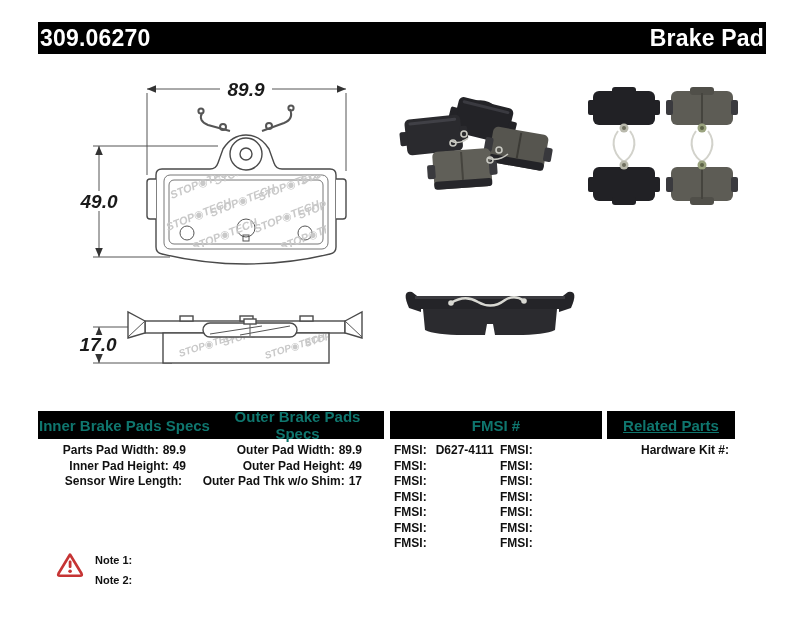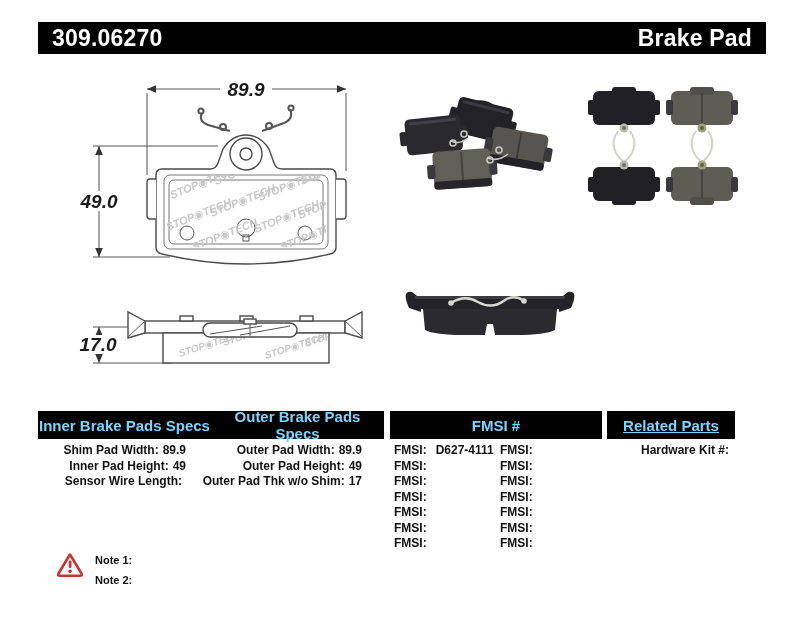--- a/index.html
+++ b/index.html
@@ -1,21 +1,21 @@
 <!DOCTYPE html>
 <html><head>
 <meta charset="utf-8">
 <style>
   html,body{margin:0;padding:0;background:#fff;}
   .page{position:relative;width:800px;height:619px;background:#fff;overflow:hidden;
         font-family:"Liberation Sans","DejaVu Sans",sans-serif;color:#111;}
   .topbar{position:absolute;left:38px;top:22px;width:728px;height:32px;background:#000;color:#fff;
-          display:flex;justify-content:space-between;align-items:center;padding:0 14px;
+          display:flex;justify-content:space-between;align-items:center;padding:0 2px;
           box-sizing:border-box;font-weight:bold;font-size:23px;letter-spacing:.2px;}
-  .thead{position:absolute;top:411px;height:28px;background:#000;color:#7dd3fc;font-weight:bold;
+  .thead{position:absolute;top:411px;height:28px;background:#000;color:#0f766e;font-weight:bold;
          font-size:15px;display:flex;align-items:center;justify-content:center;box-sizing:border-box;}
   .bar1{left:38px;width:346px;}
   .bar1 span{flex:1;text-align:center;}
   .bar2{left:390px;width:212px;}
   .bar3{left:607px;width:128px;text-decoration:underline;}
   .speccol{position:absolute;top:443px;font-size:12px;font-weight:bold;line-height:15.5px;text-align:right;}
   .col-inner{left:30px;width:156px;}
   .col-outer{left:198px;width:164px;}
   .spec-row .val{margin-left:4px;}
   .fmsicol{position:absolute;top:443px;font-size:12px;font-weight:bold;line-height:15.5px;}
@@ -252,21 +252,21 @@
   </svg>
 
   <div class="thead bar1">
     <span>Inner Brake Pads Specs</span>
     <span>Outer Brake Pads Specs</span>
   </div>
   <div class="thead bar2">FMSI #</div>
   <div class="thead bar3">Related Parts</div>
 
   <div class="speccol col-inner">
-    <div class="spec-row"><span>Shim Pad Width:</span><span class="val">89.9</span></div>
+    <div class="spec-row"><span>Parts Pad Width:</span><span class="val">89.9</span></div>
     <div class="spec-row"><span>Inner Pad Height:</span><span class="val">49</span></div>
     <div class="spec-row"><span>Sensor Wire Length:</span><span class="val"></span></div>
   </div>
 
   <div class="speccol col-outer">
     <div class="spec-row"><span>Outer Pad Width:</span><span class="val">89.9</span></div>
     <div class="spec-row"><span>Outer Pad Height:</span><span class="val">49</span></div>
     <div class="spec-row"><span>Outer Pad Thk w/o Shim:</span><span class="val">17</span></div>
   </div>
 

